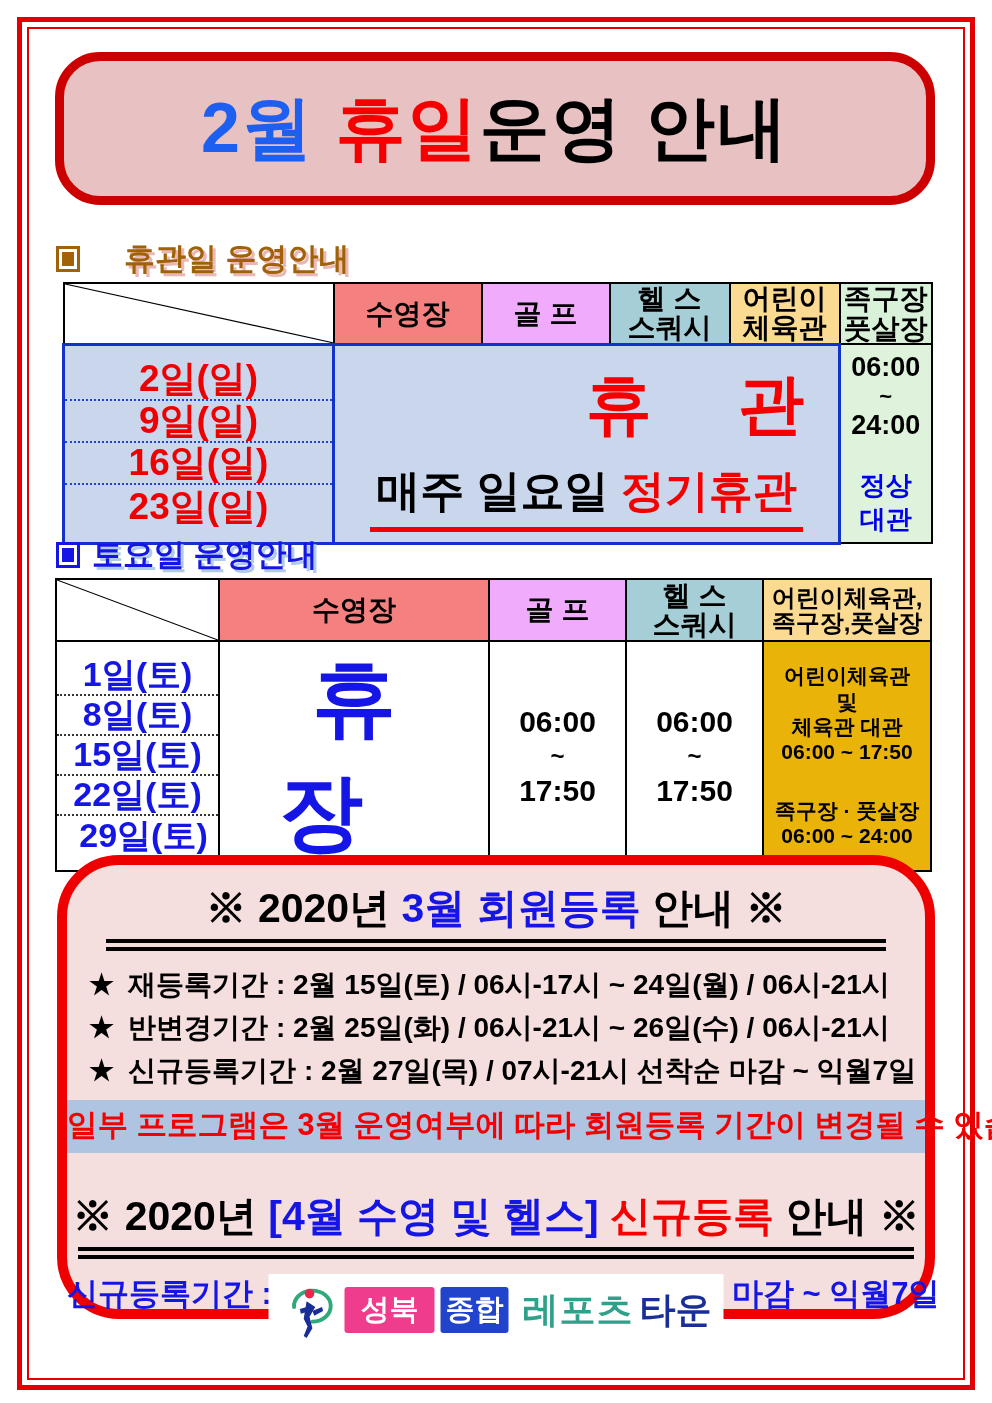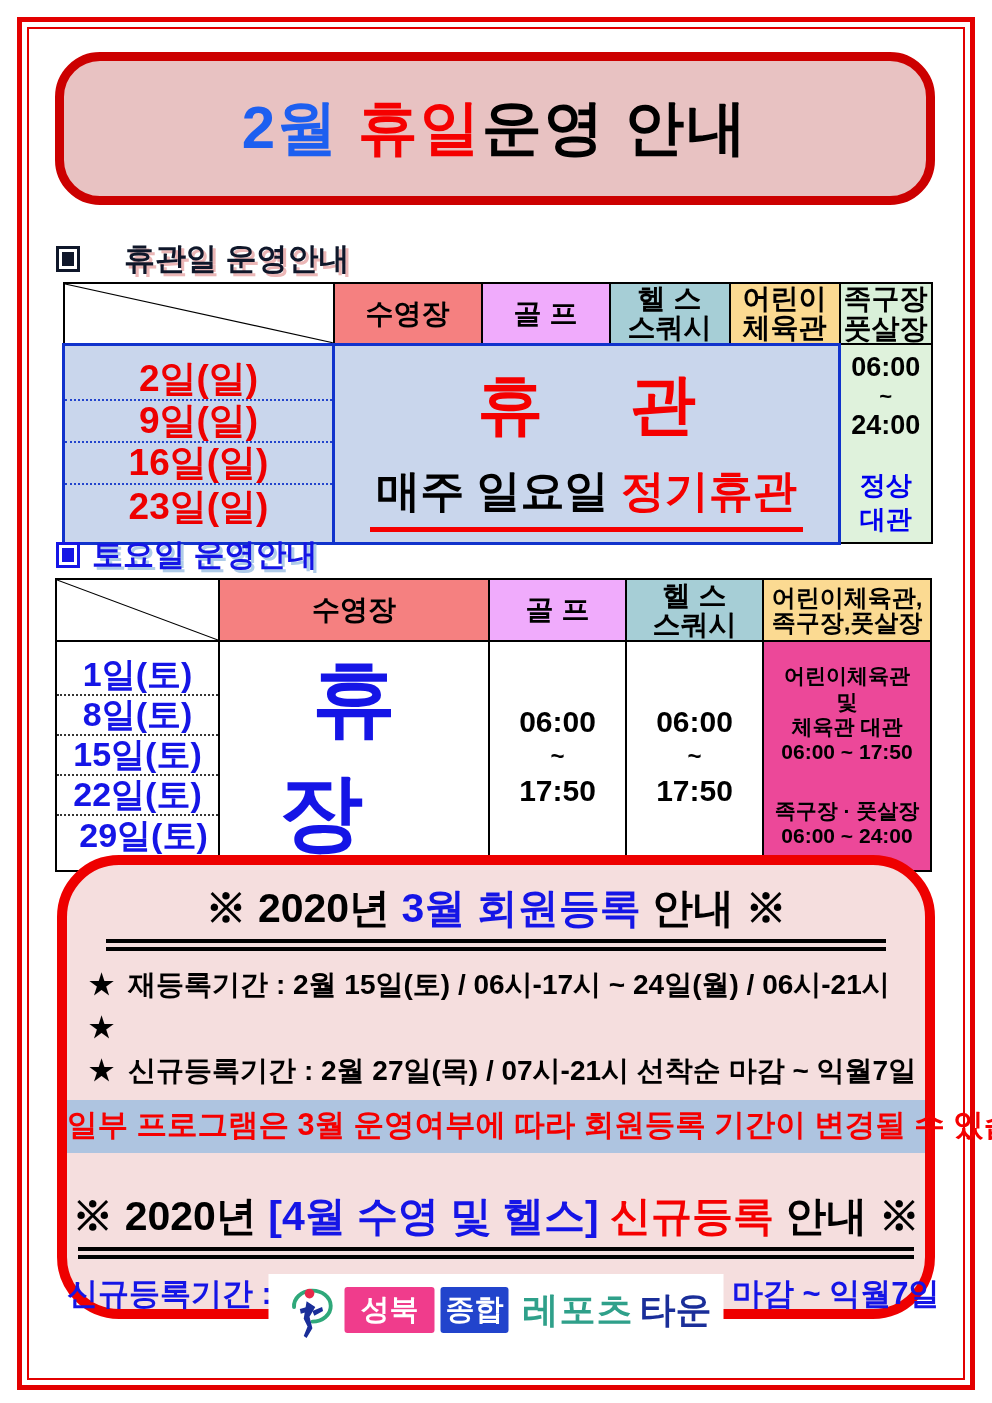--- a/index.html
+++ b/index.html
@@ -8,28 +8,28 @@
           font-family:"Liberation Sans", sans-serif; font-weight:bold; }
 
   
   .frame-outer { position:absolute; left:17px; top:17px; right:17px; bottom:13px; border:5px solid #E30000; }
   .frame-inner { position:absolute; left:27px; top:27px; right:27px; bottom:23px; border:2px solid #E30000; }
 
   
   .title-box { position:absolute; left:55px; top:52px; width:880px; height:153px;
                background:#E8C2C2; border:9px solid #CC0000; border-radius:45px;
                display:flex; align-items:center; justify-content:center; }
-  .title-box .t { font-size:60px; letter-spacing:2px; }
+  .title-box .t { font-size:70px; letter-spacing:2px; }
   .t-blue { color:#1D5FF0; }
   .t-red  { color:#F50000; }
   .t-black{ color:#000; }
 
   
   .sect { position:absolute; left:56px; display:flex; align-items:center; gap:12px; font-size:31px; }
-  .sect1 { top:238px; color:#0f172a; text-shadow:3px 3px 0 #EBB6B6;gap:44px; }
+  .sect1 { top:238px; color:#a16207; text-shadow:3px 3px 0 #EBB6B6;gap:44px; }
   .sect2 { top:534px; color:#1515E6; text-shadow:3px 3px 0 #AECBE8; }
   .bullet { display:inline-flex; align-items:center; justify-content:center;
             width:24px; height:26px; border:3px solid currentColor; background:#fff; text-shadow:none; }
   .bullet i { display:block; width:12px; height:14px; background:currentColor; }
 
   
   table { border-collapse:collapse; table-layout:fixed; }
   td { border:2px solid #000; text-align:center; vertical-align:middle; }
   .t1 { position:absolute; left:62px; top:282px; width:868px; }
   .t2 { position:absolute; left:55px; top:578px; width:875px; }
@@ -42,39 +42,39 @@
   .c-blue  { background:#A6CED6; }
   .c-orange{ background:#FBDA92; }
   .c-lgreen{ background:#D9F0D9; }
 
   
   .t1 .dates-cell { background:#C9D6EC; border:3px solid #1133CC; padding:0; }
   .t1 .date-row { height:42px; display:flex; align-items:center; justify-content:center;
                   font-size:37px; color:#EE0000; border-bottom:2px dotted #2244CC; }
   .t1 .date-row:last-child { border-bottom:none; height:43px; }
   .t1 .center-cell { background:#C9D6EC; border:3px solid #1133CC; padding:6px 0 10px; }
-  .t1 .closed-big { font-size:66px; color:#F50000; letter-spacing:34px; text-indent:34px; margin-top:8px; }
+  .t1 .closed-big { font-size:66px; color:#F50000; letter-spacing:34px; text-indent:34px; margin-top:8px;text-align:right; }
   .t1 .closed-note { display:inline-block; margin-top:12px; font-size:44px;
                      border-bottom:5px solid #F50000; padding:0 6px 6px; }
   .t1 .closed-note .nred { color:#F50000; }
   .t1 .right-cell { background:#DFF2DC; font-size:27px; padding:4px 0; }
   .t1 .right-cell .tm { line-height:1.25; color:#000; }
   .t1 .right-cell .tilde { font-size:22px; line-height:1.1; color:#000; }
   .t1 .right-cell .st { color:#0000EE; font-size:26px; line-height:1.3; }
   .t1 .sp { height:26px; }
 
   
   .t2 .dates-cell { padding:0; background:#fff; }
   .t2 .date-row { height:40px; display:flex; align-items:center; justify-content:center;
                   font-size:34px; color:#1515E6; border-bottom:2px dotted #333; }
   .t2 .date-row:last-child { border-bottom:none;margin-left:12px; }
   .t2 .swim-cell { background:#fff; font-size:84px; color:#1515E6; letter-spacing:66px; text-indent:66px; }
   .t2 .time-cell { background:#fff; font-size:30px; line-height:1.5; }
   .t2 .time-cell .tilde { font-size:24px; line-height:1.0; }
-  .t2 .fac-cell { background:#ec4899; font-size:21px; line-height:1.2; padding:4px 2px; }
+  .t2 .fac-cell { background:#eab308; font-size:21px; line-height:1.2; padding:4px 2px; }
   .t2 .fac-cell .tmline { font-size:21px; }
   .t2 .fac-gap { height:34px; }
 
   
   .reg-box { position:absolute; left:57px; top:855px; width:878px; height:464px;
              background:#F5DEDE; border:10px solid #EE0000; border-radius:62px; }
   .reg-title { margin-top:16px; text-align:center; font-size:41px; color:#000; }
   .reg-title .p-blue { color:#1515E6; }
   .reg-title .p-red { color:#F50000; }
   .uline { margin:3px auto 0; height:12px; border-top:4px solid #000; border-bottom:4px solid #000; }
@@ -222,20 +222,21 @@
     <div class="reg-title"><span>※ 2020년 </span><span class="p-blue">3월 회원등록</span><span> 안내 ※</span></div>
     <div class="uline ul1"></div>
 
     <div class="reg-items">
       <div class="reg-item">
           <span>★</span>
           <span>재등록기간 : 2월 15일(토) / 06시-17시 ~ 24일(월) / 06시-21시</span>
         </div>
       <div class="reg-item">
           <span>★</span>
+          <span>반변경기간 : 2월 25일(화) / 06시-21시 ~ 26일(수) / 06시-21시</span>
         </div>
       <div class="reg-item">
           <span>★</span>
           <span>신규등록기간 : 2월 27일(목) / 07시-21시 선착순 마감 ~ 익월7일</span>
         </div>
     </div>
 
     <div class="notice-strip">일부 프로그램은 3월 운영여부에 따라 회원등록 기간이 변경될 수 있습니다.</div>
 
     <div class="reg-title reg-title2"><span>※ 2020년 </span><span class="p-blue">[4월 수영 및 헬스]</span><span class="p-red"> 신규등록</span><span> 안내 ※</span></div>

